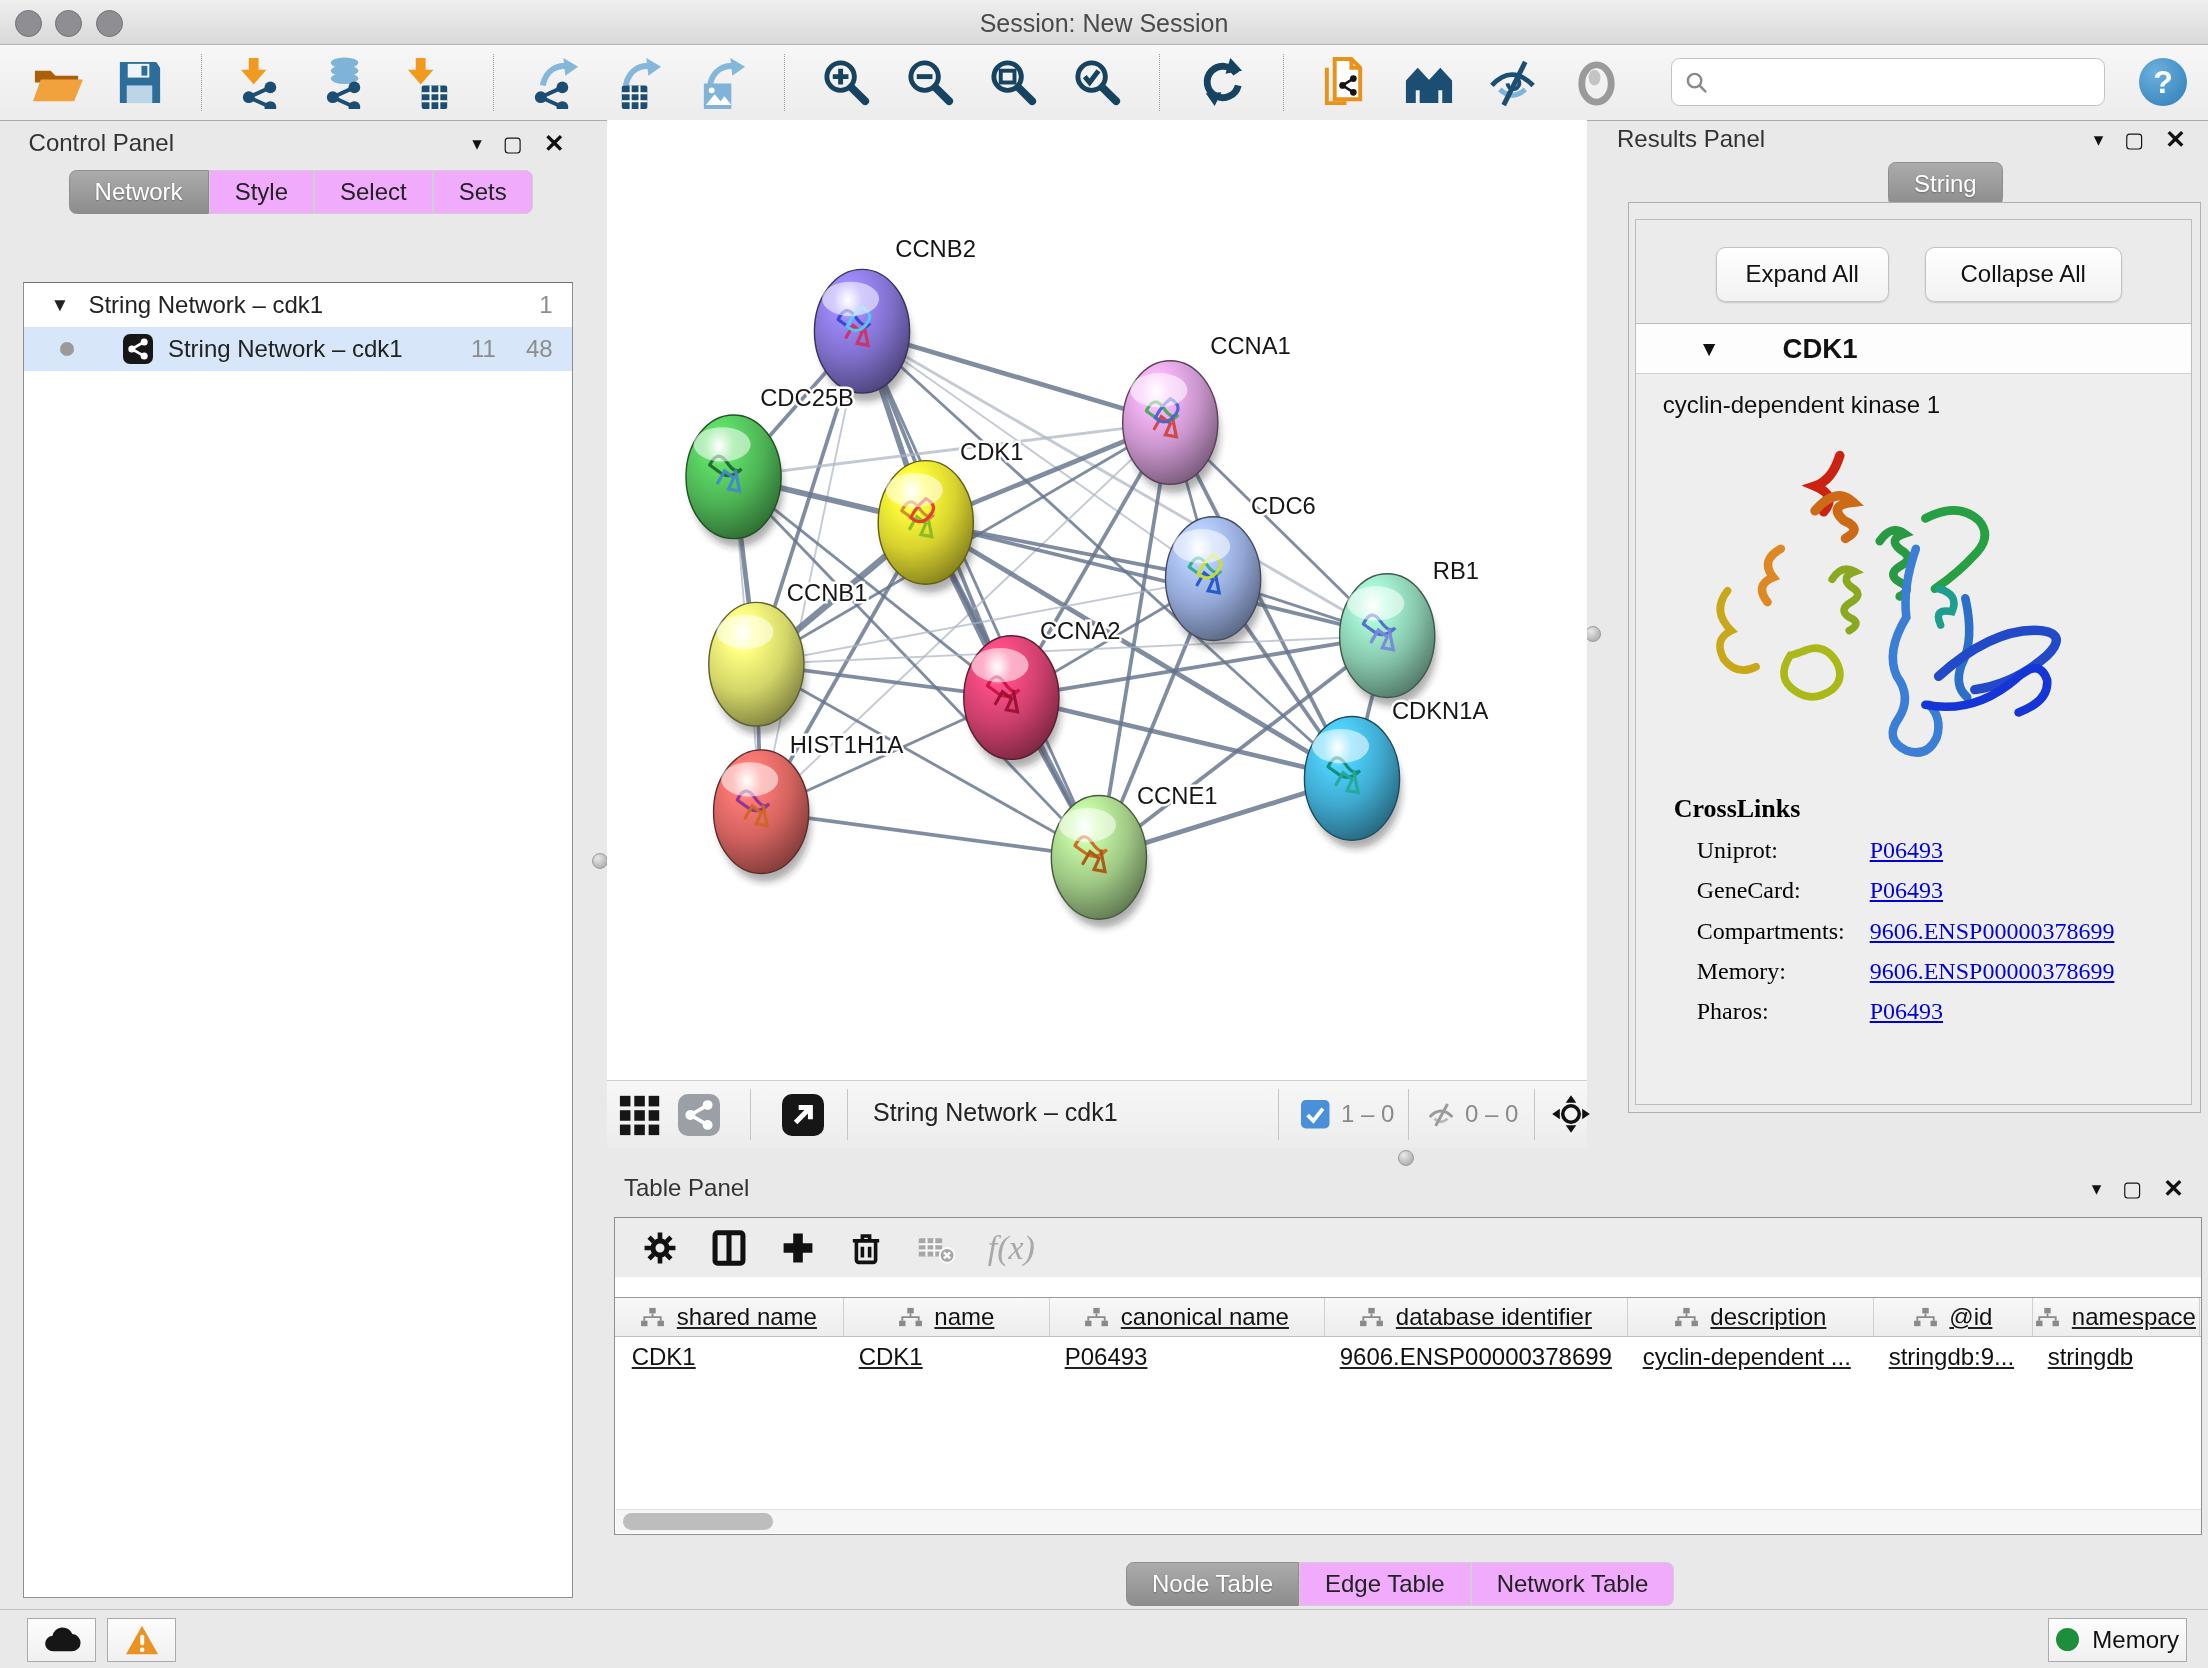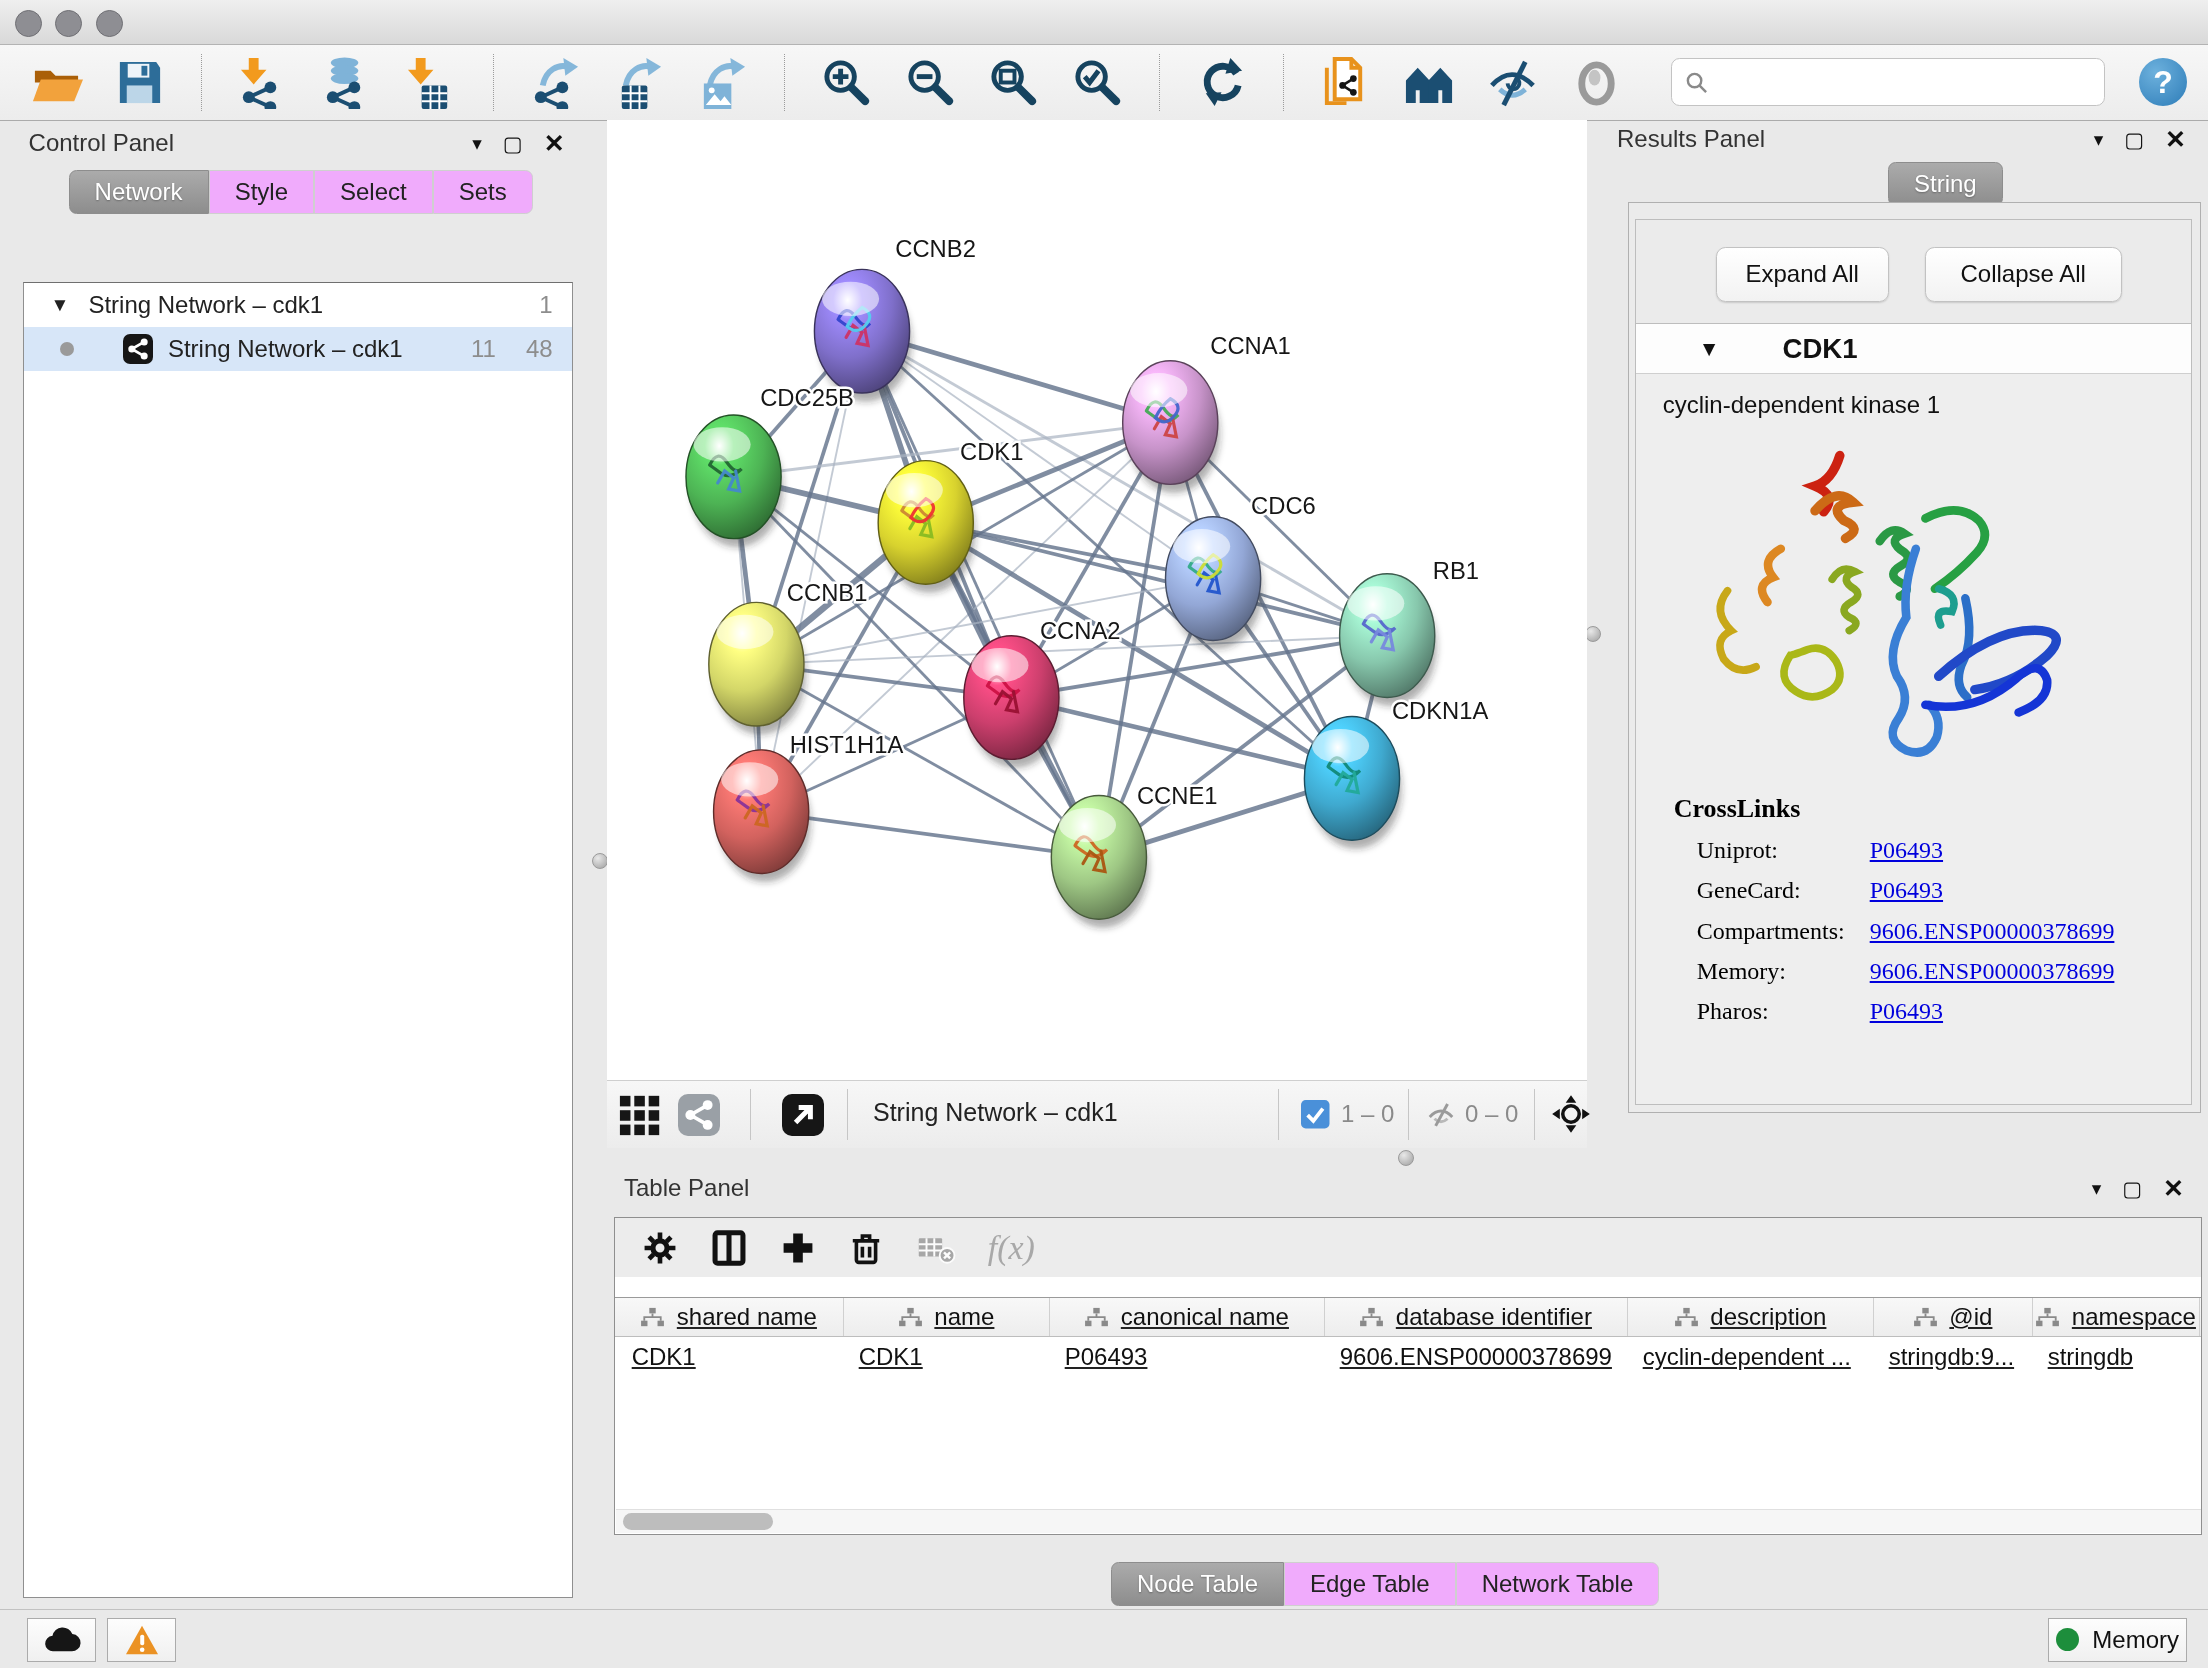--- a/index.html
+++ b/index.html
@@ -102,41 +102,42 @@
   .tbl-head{display:flex;background:linear-gradient(#f8f8f8,#ededed);border-top:1px solid #9a9a9a;
     border-bottom:1px solid #bdbdbd;height:38px;}
   .th{display:flex;align-items:center;justify-content:center;gap:11.4px;font-size:24px;color:#111;
     border-right:1px solid #d0d0d0;box-sizing:border-box;overflow:hidden;white-space:nowrap;cursor:pointer;}
   .tbl-row{display:flex;height:40px;background:#fff;}
   .td{display:flex;align-items:center;font-size:24px;color:#111;padding-left:15px;
     box-sizing:border-box;overflow:hidden;white-space:nowrap;}
   .tp-scroll{position:absolute;left:1px;bottom:1px;width:1585px;height:23px;background:#f6f6f6;
     border-top:1px solid #e0e0e0;}
   .tp-thumb{position:absolute;left:7.6px;top:2.9px;width:150px;height:17px;border-radius:8.6px;background:#bdbdbd;cursor:pointer;}
-  .tp-tabs{position:absolute;left:504px;top:394px;display:flex;}
+  .tp-tabs{position:absolute;left:519px;top:394px;display:flex;}
 
   
   .statusbar{position:absolute;left:0;top:1609px;width:2208px;height:59px;background:#e9e9e9;
     border-top:1px solid #c2c2c2;}
   .sb-btn{position:absolute;top:7.6px;width:67px;height:42px;background:linear-gradient(#fdfdfd,#f0f0f0);
     border:1px solid #ababab;display:flex;align-items:center;justify-content:center;cursor:pointer;}
   .sb-mem{position:absolute;right:21px;top:7.6px;height:42px;padding:0 7px;
     background:linear-gradient(#fdfdfd,#f0f0f0);border:1px solid #ababab;display:flex;
     align-items:center;gap:13.3px;font-size:24px;color:#111;cursor:pointer;}
   .mem-dot{width:23px;height:23px;border-radius:50%;background:#1d8e3c;}
 </style>
 </head>
 <body>
 
 <div class="titlebar">
   <div class="traffic">
     <span class="tl"></span>
     <span class="tl"></span>
     <span class="tl"></span>
   </div>
+  <div class="win-title">Session: New Session</div>
 </div>
 
 <div class="toolbar">
   <div class="tb-row" id="tbButtons">
       <div class="tb-btn">
         <svg width="53" height="53" viewBox="0 0 54 54">
           <path d="M5 15h16l5 5h23v7H5z" fill="#aa5f08"></path>
           <path d="M3 46l8-22h43l-9 22z" fill="#f2a23c"></path>
         </svg>
       </div>

